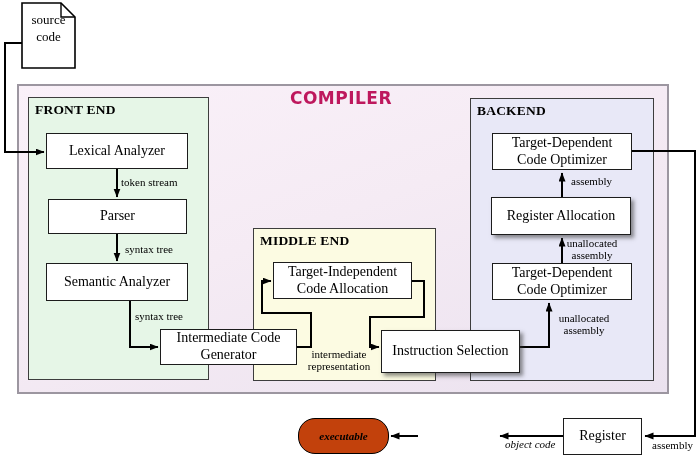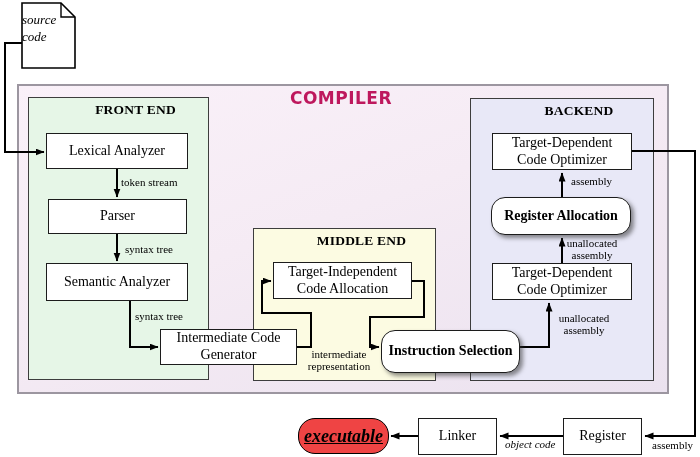--- a/index.html
+++ b/index.html
@@ -11,49 +11,48 @@
   #compiler-box {
     position:absolute; left:17px; top:84px; width:648px; height:306px;
     border:2px solid #9c96a0;
     background:linear-gradient(160deg,#faf1f9 0%,#f5ebf4 45%,#ebe2ef 100%);
   }
   .section { position:absolute; border:1.5px solid #3d3d3d; }
   #front-end-section  { left:28px;  top:97px;  width:179px; height:281px; background:#e6f6e7; }
   #middle-end-section { left:253px; top:228px; width:181px; height:151px; background:#fcfbe2; }
   #backend-section    { left:470px; top:98px;  width:182px; height:281px; background:#e8e8f7; }
   .section-title {
-    position:absolute; top:4px; left:17px; width:100%; text-align:center;
+    position:absolute; top:4px; left:6px; width:100%; 
     font-weight:bold; font-size:13.5px; letter-spacing:.2px;
   }
   #compiler-title {
     position:absolute; left:17px; top:88px; width:648px; text-align:center;
     font-family:"DejaVu Sans","Liberation Sans",sans-serif;
     font-weight:bold; font-size:17px; color:#be185d; letter-spacing:.5px;
   }
   svg#wires { position:absolute; left:0; top:0; pointer-events:none; }
   .pbox {
     position:absolute; background:#ffffff; border:1.4px solid #1c1c1c;
     display:flex; align-items:center; justify-content:center;
     text-align:center; font-size:14px; line-height:1.18; padding:1px 3px;
     box-sizing:border-box;
   }
   .pbox.hl {
-    font-weight:bold; font-size:14px;
+    font-weight:normal; font-size:14px;
     box-shadow:3px 3px 4px rgba(50,50,50,.55);
-    border-radius:14px;
   }
   #executable-node {
     position:absolute; left:298px; top:418px; width:89px; height:34px;
-    background:#ef4444; border:1.6px solid #000; border-radius:17px;
+    background:#c2410c; border:1.6px solid #000; border-radius:17px;
     display:flex; align-items:center; justify-content:center;
-    font-style:italic; font-weight:bold; font-size:18px;text-decoration:underline;
+    font-style:italic; font-weight:bold; font-size:11px;
   }
   #source-doc-label {
-    position:absolute; left:22px; top:12px; width:53px; 
-    font-style:italic; font-size:13px; line-height:1.3;
+    position:absolute; left:22px; top:12px; width:53px; text-align:center;
+    font-size:13px; line-height:1.3;
   }
   .elabel { position:absolute; font-size:11px; line-height:1.08; white-space:nowrap; }
   .elabel.wrap { white-space:normal; text-align:center; }
 </style>
 </head>
 <body>
 
 <div id="canvas">
 
   <div id="compiler-box"></div>
@@ -100,21 +99,20 @@
   <div class="pbox" style="left:46px;top:263px;width:142px;height:38px;">Semantic Analyzer</div>
   <div class="pbox" style="left:160px;top:329px;width:137px;height:36px;">Intermediate Code Generator</div>
 
   <div class="pbox" style="left:273px;top:262px;width:139px;height:37px;">Target-Independent Code Allocation</div>
   <div class="pbox hl" style="left:381px;top:330px;width:139px;height:43px;">Instruction Selection</div>
 
   <div class="pbox" style="left:492px;top:133px;width:140px;height:37px;">Target-Dependent Code Optimizer</div>
   <div class="pbox hl" style="left:491px;top:197px;width:140px;height:38px;">Register Allocation</div>
   <div class="pbox" style="left:492px;top:263px;width:140px;height:37px;">Target-Dependent Code Optimizer</div>
 
-  <div class="pbox" style="left:418px;top:418px;width:79px;height:37px;">Linker</div>
   <div class="pbox" style="left:563px;top:418px;width:79px;height:37px;">Register</div>
   <div id="executable-node">executable</div>
 
   <div class="elabel" style="left:121px;top:177px;">token stream</div>
   <div class="elabel" style="left:125px;top:244px;">syntax tree</div>
   <div class="elabel" style="left:135px;top:311px;">syntax tree</div>
   <div class="elabel wrap" style="left:303px;top:349px;width:72px;">intermediate representation</div>
   <div class="elabel wrap" style="left:553px;top:313px;width:62px;">unallocated assembly</div>
   <div class="elabel wrap" style="left:561px;top:238px;width:62px;">unallocated assembly</div>
   <div class="elabel" style="left:571px;top:176px;">assembly</div>

